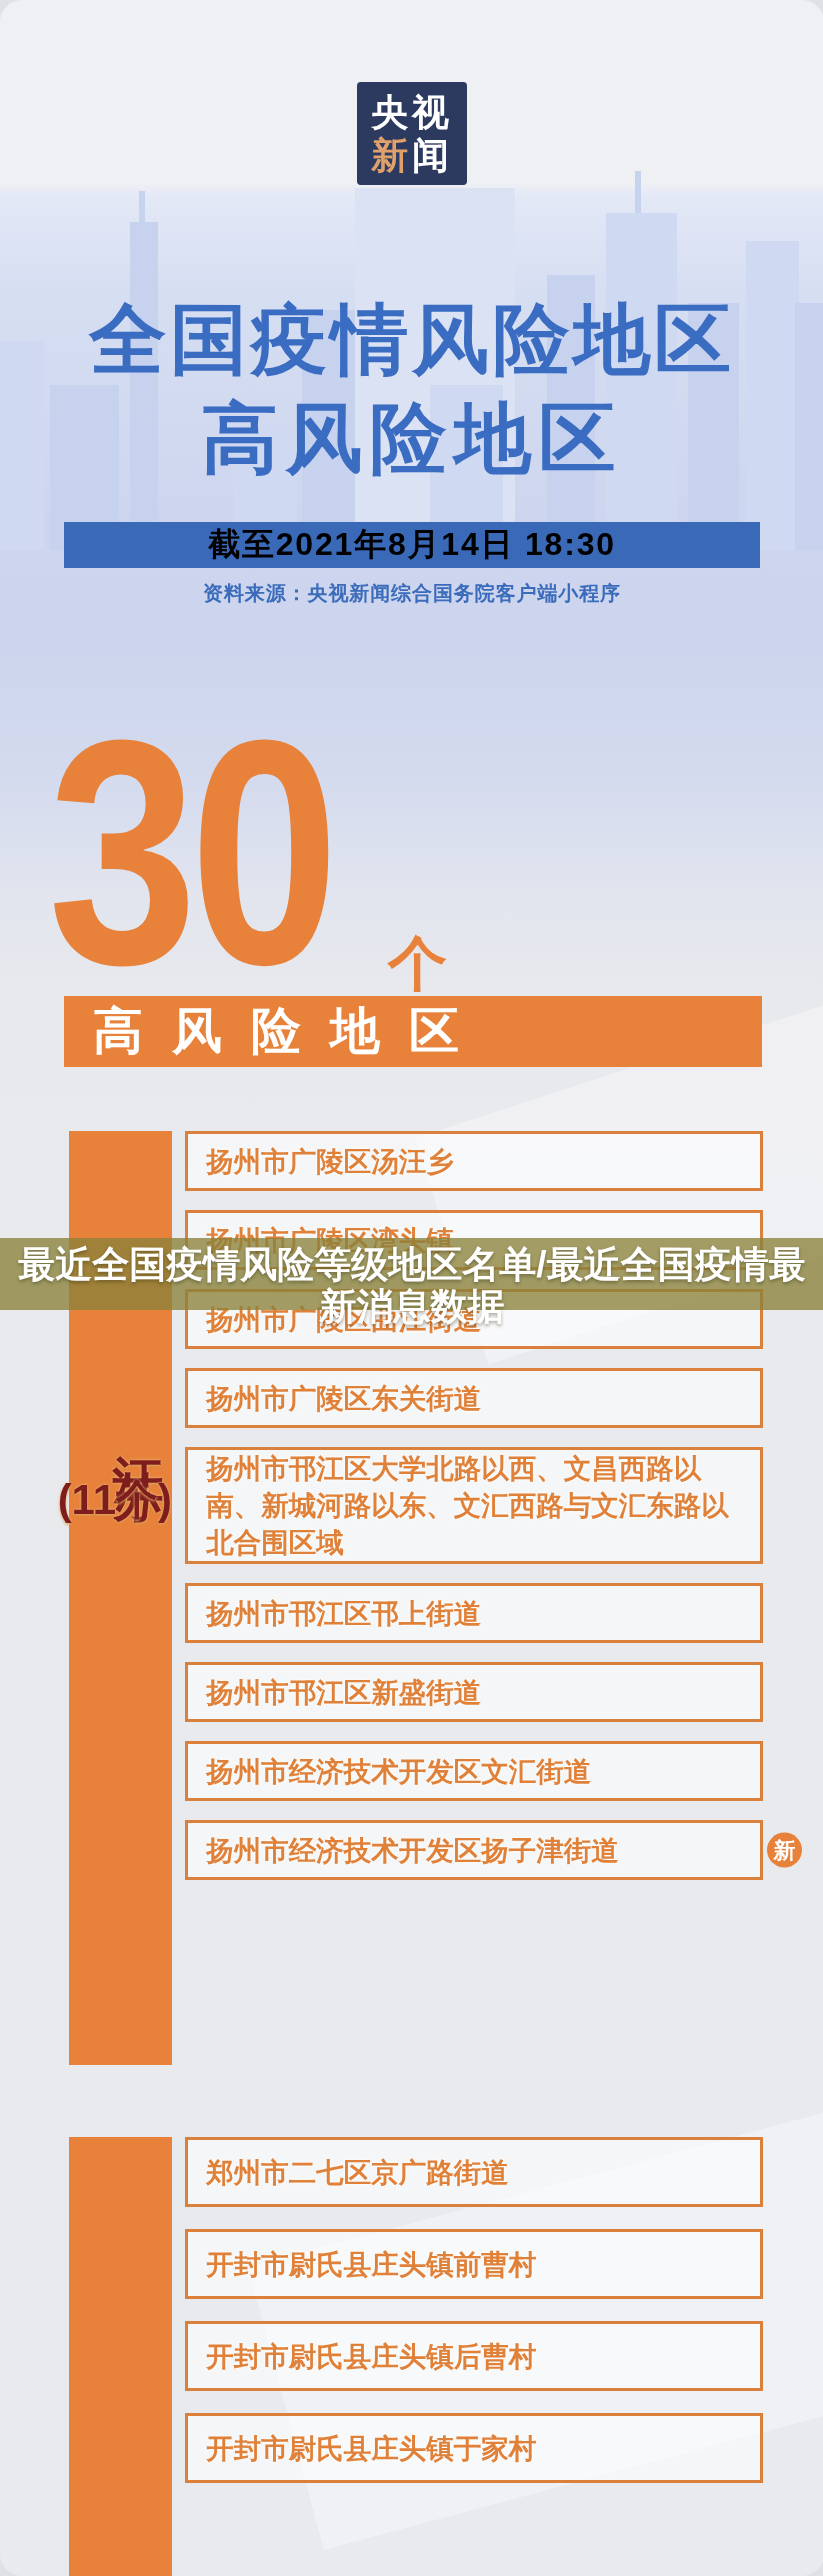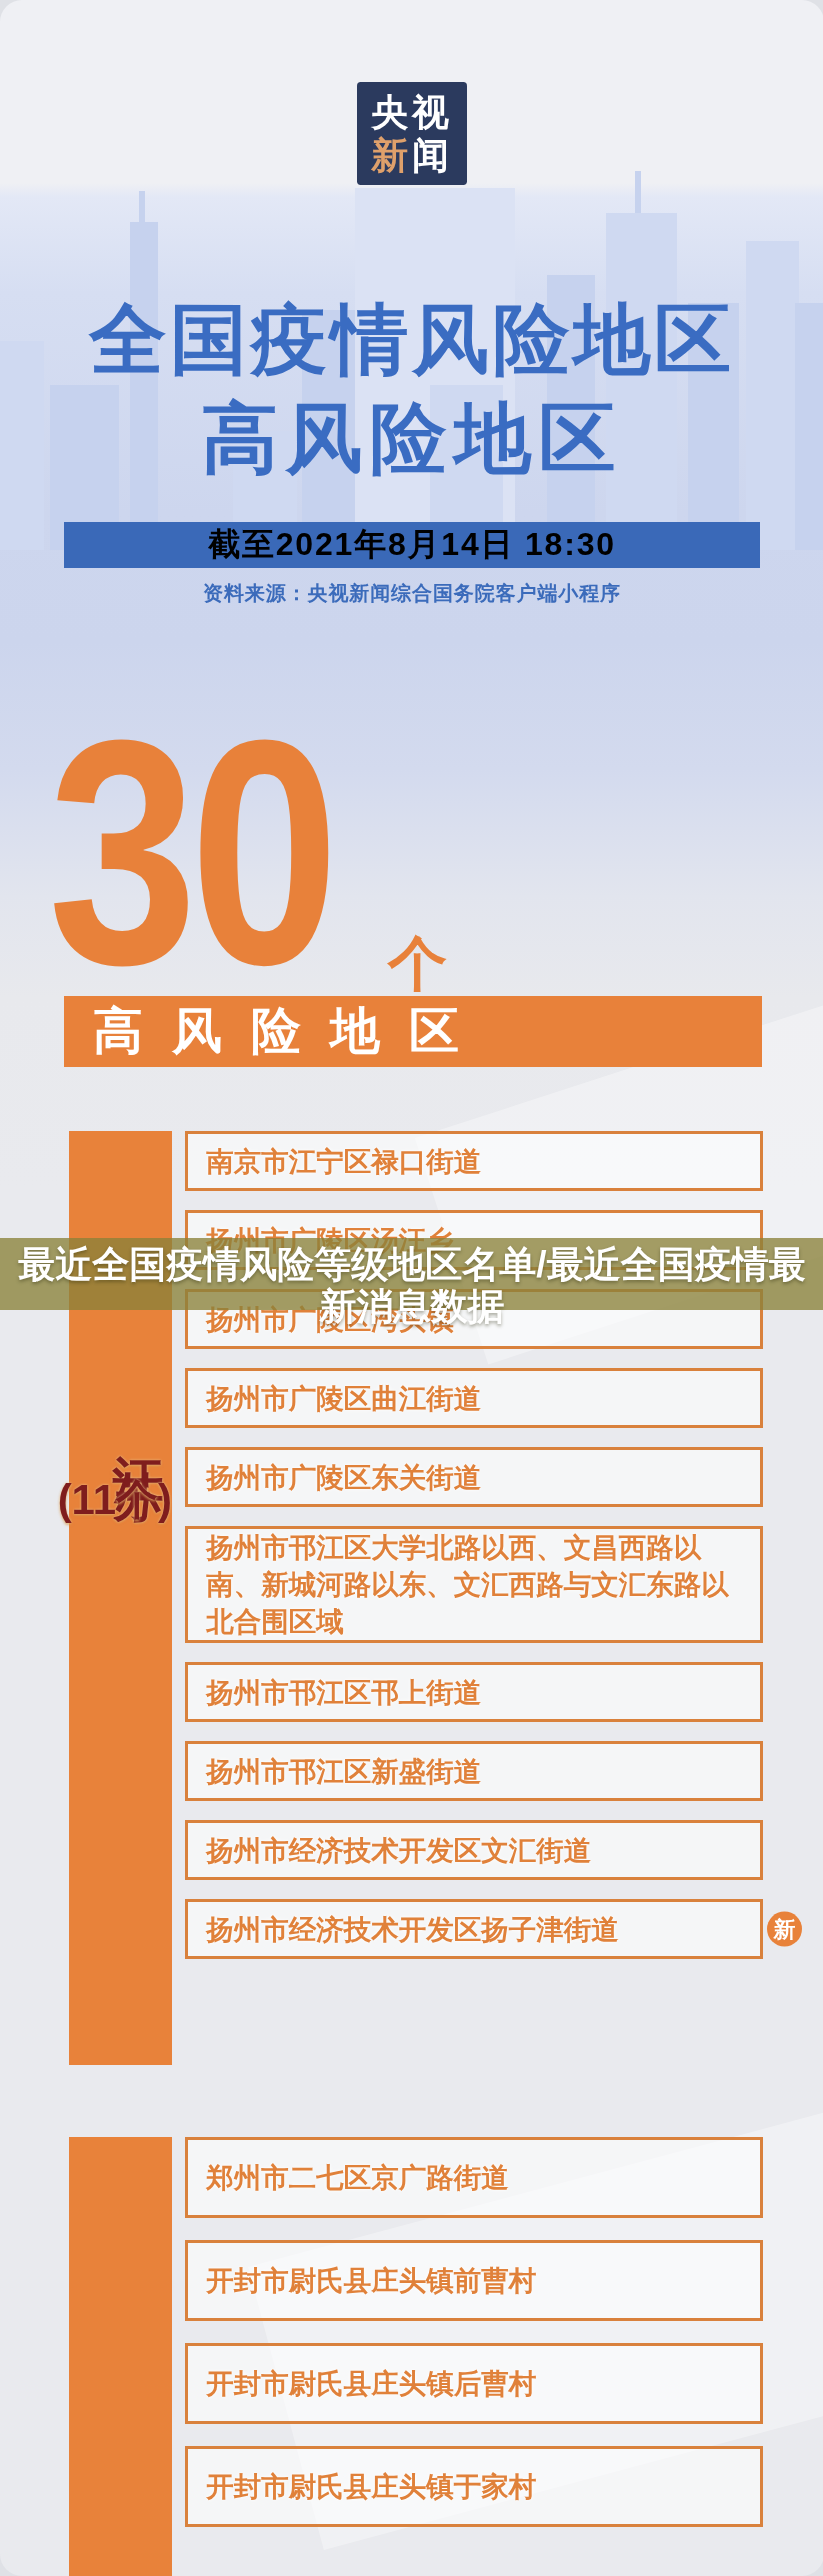--- a/index.html
+++ b/index.html
@@ -65,21 +65,21 @@
   .pcount{margin-top:27.5px;font-size:42px;font-weight:900;white-space:nowrap;
     text-shadow:0 0 2.7px rgba(235,200,150,.95),0 1.8px 2.7px rgba(210,140,60,.6);}
   .items{position:absolute;left:185px;width:578px;display:flex;flex-direction:column;z-index:5;}
   .items-1{top:1131px;gap:19px;}
   .items-2{top:2137px;gap:22px;}
   .item{
     position:relative;box-sizing:border-box;height:60px;
     border:3.7px solid #d9813c;background:rgba(255,255,255,.55);
     display:flex;align-items:center;padding:0 13px 0 18.3px;
   }
-  .items-2 .item{height:81px;}
+  .items-2 .item{height:70px;}
   .item.tall{height:117px;}
   .item .txt{
     font-size:27.5px;font-weight:700;color:#e0813a;line-height:37px;
     text-shadow:0 0 1.8px #ffffff,0 0 4.6px rgba(255,255,255,.9);
   }
   .badge{
     position:absolute;right:-42px;top:50%;transform:translateY(-50%);
     width:35px;height:35px;border-radius:50%;background:#e8823a;color:#ffffff;
     font-size:22px;font-weight:900;display:flex;align-items:center;justify-content:center;
     text-shadow:none;
@@ -134,23 +134,20 @@
 
   <section>
     <div class="vbar vbar-1">
       <div class="vlabel">
         <div class="prov">江苏</div>
         <div class="pcount">(11个)</div>
       </div>
     </div>
     <div class="items items-1">
         <div class="item">
-          <span class="txt">南京市江宁区禄口街道</span>
-        </div>
-        <div class="item">
           <span class="txt">扬州市广陵区汤汪乡</span>
         </div>
         <div class="item">
           <span class="txt">扬州市广陵区湾头镇</span>
         </div>
         <div class="item">
           <span class="txt">扬州市广陵区曲江街道</span>
         </div>
         <div class="item">
           <span class="txt">扬州市广陵区东关街道</span>

